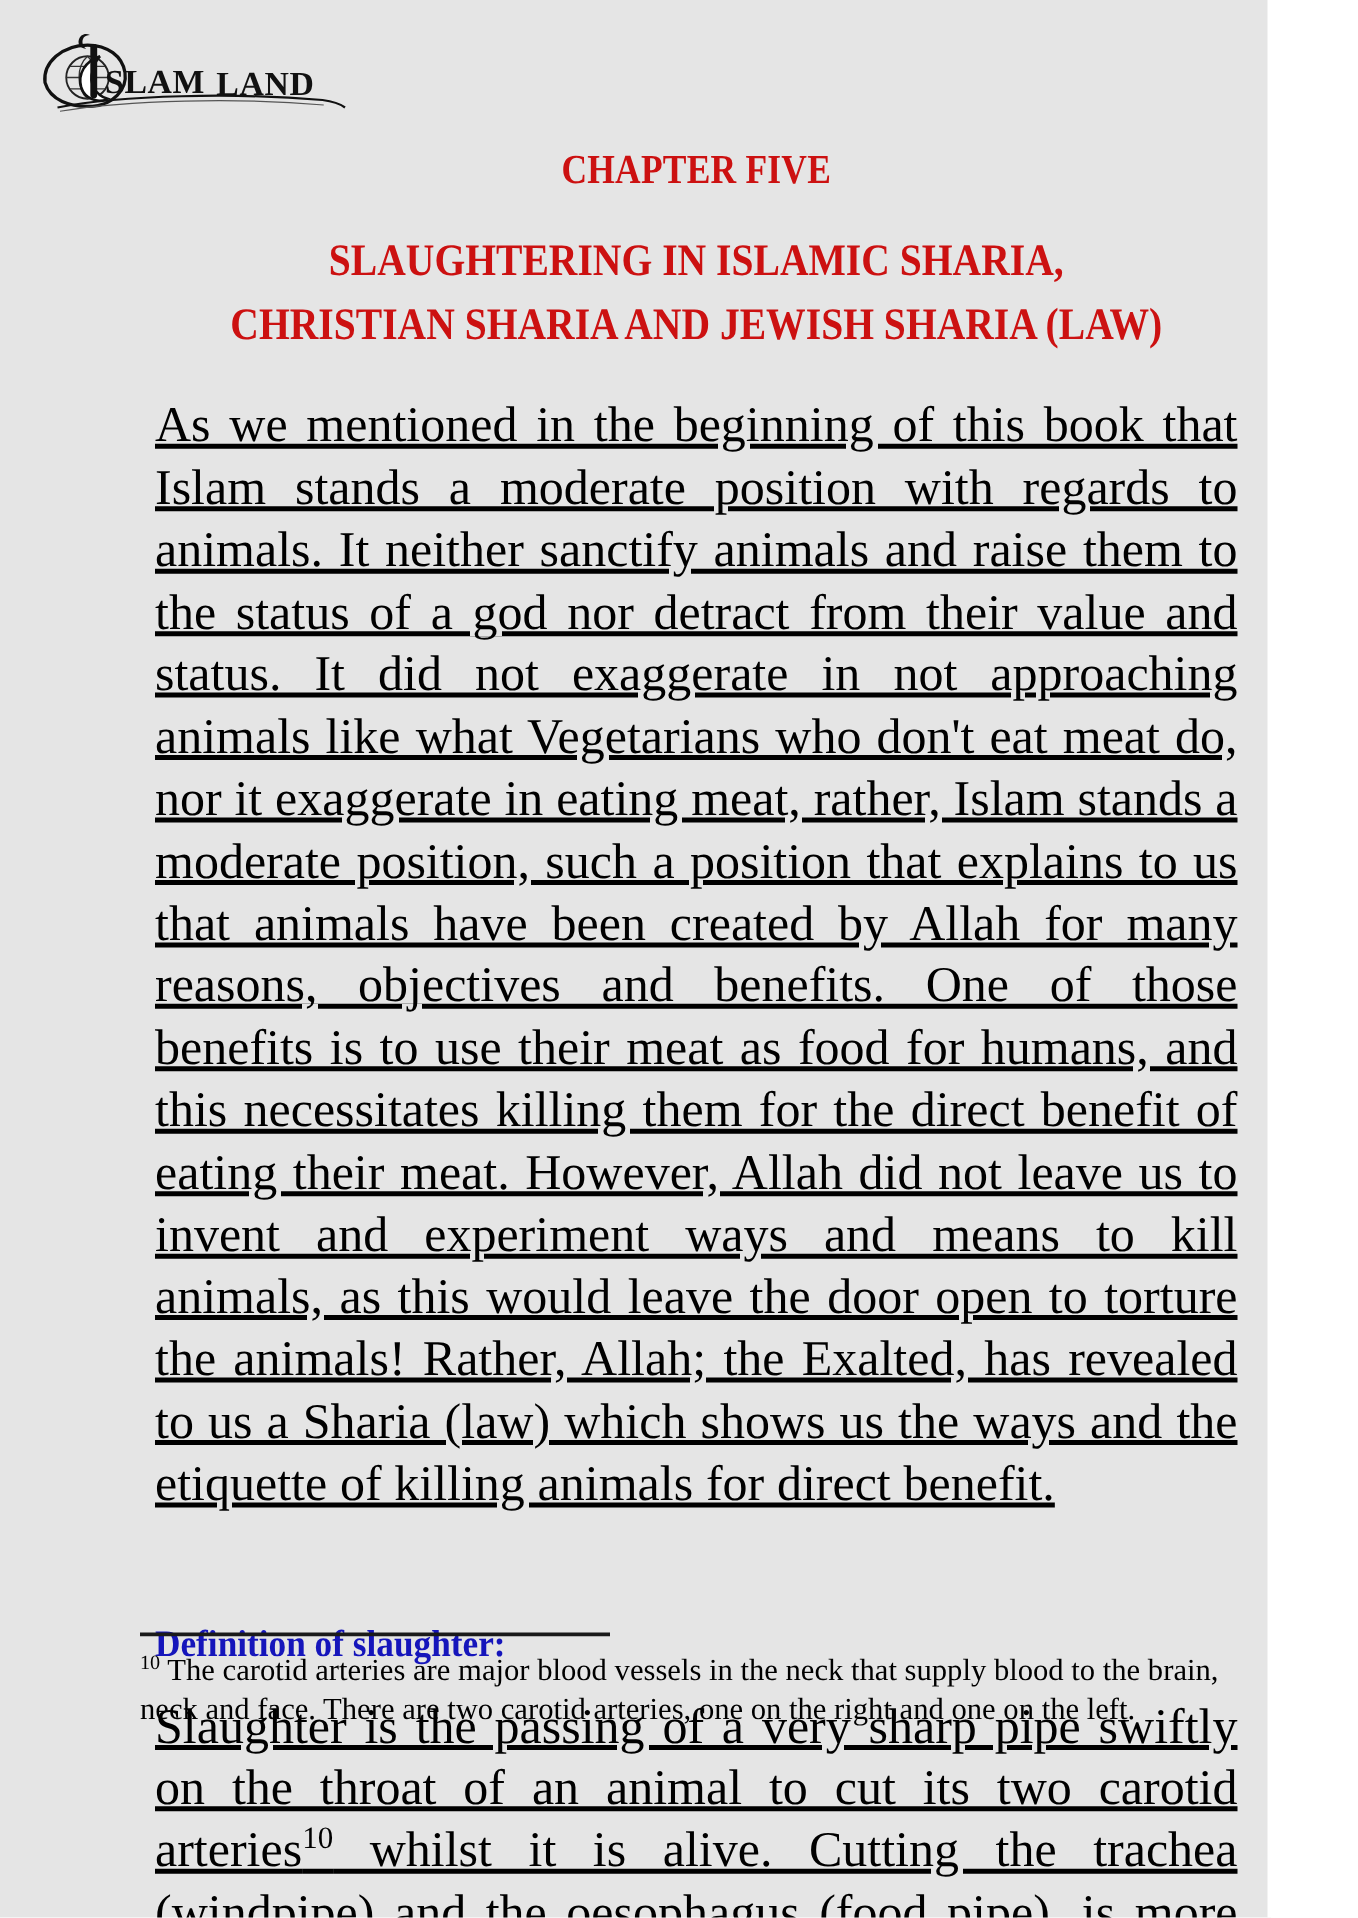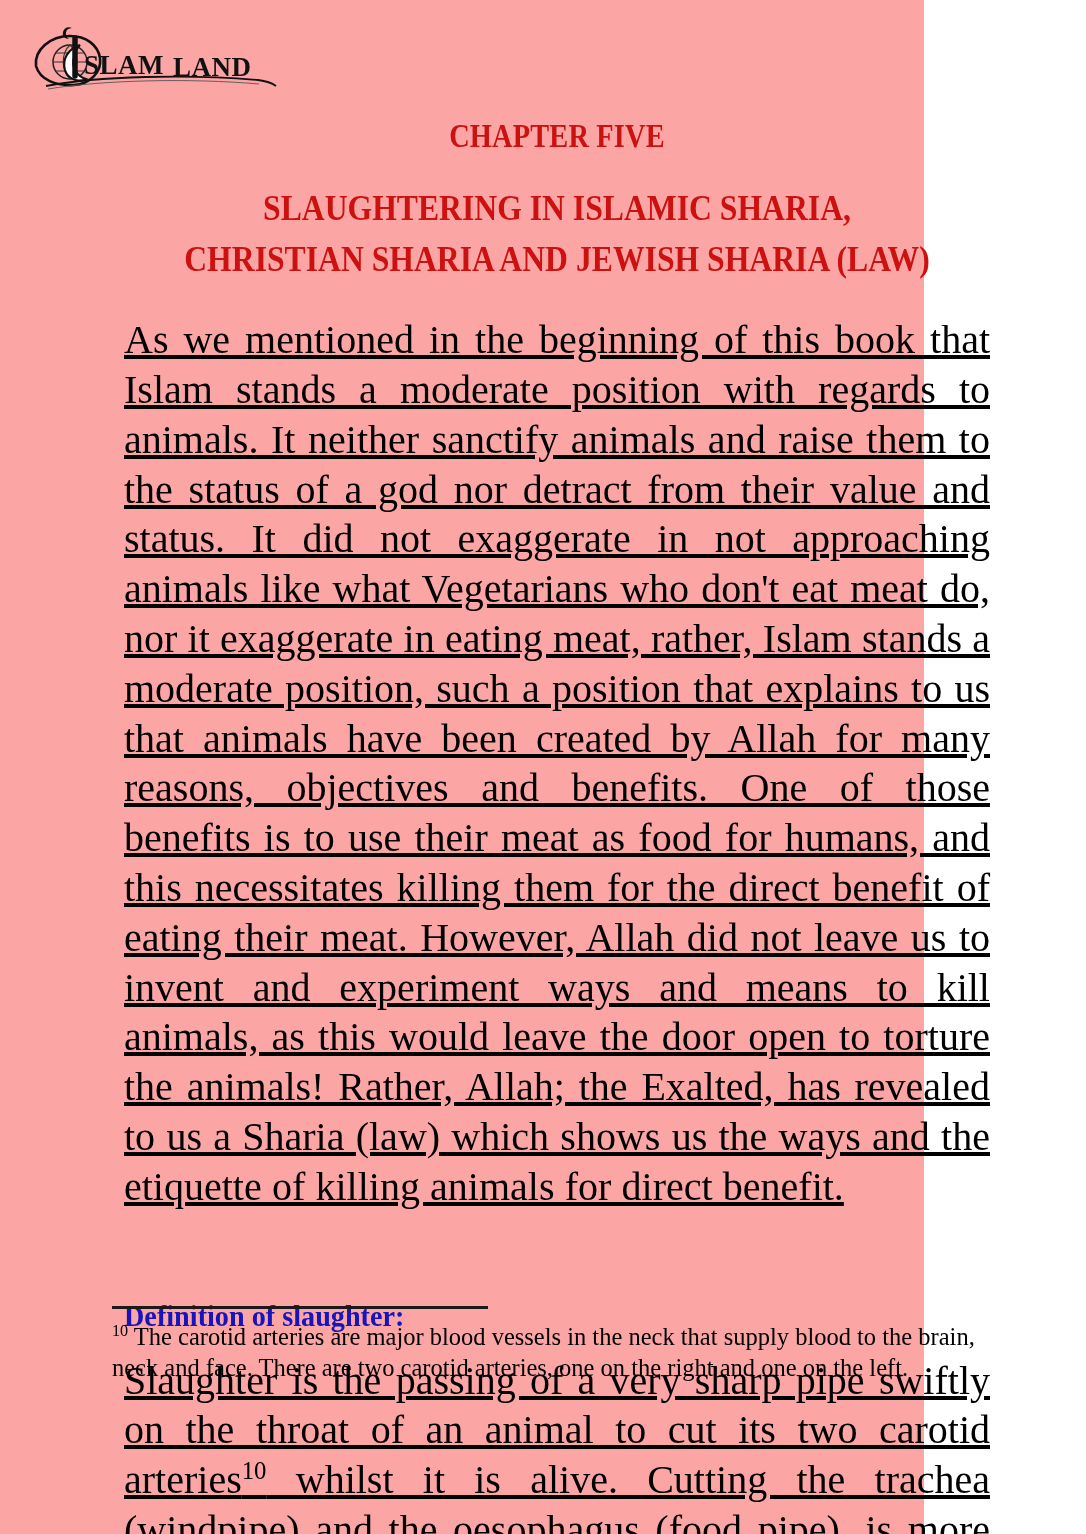--- a/index.html
+++ b/index.html
@@ -11,23 +11,23 @@
     width: 1086px;
     height: 1534px;
     position: relative;
     overflow: hidden;
     font-family: "Liberation Serif", "DejaVu Serif", serif;
     color: #000000;
   }
 
   .page {
     position: relative;
-    width: 924px;
+    width: 1014px;
     height: 1534px;
-    background: #fca5a5;
+    background: #e5e5e5;
   }
 
   
   .logo-wrap {
     position: absolute;
     left: 28px;
     top: 18px;
     width: 260px;
     height: 76px;
   }

